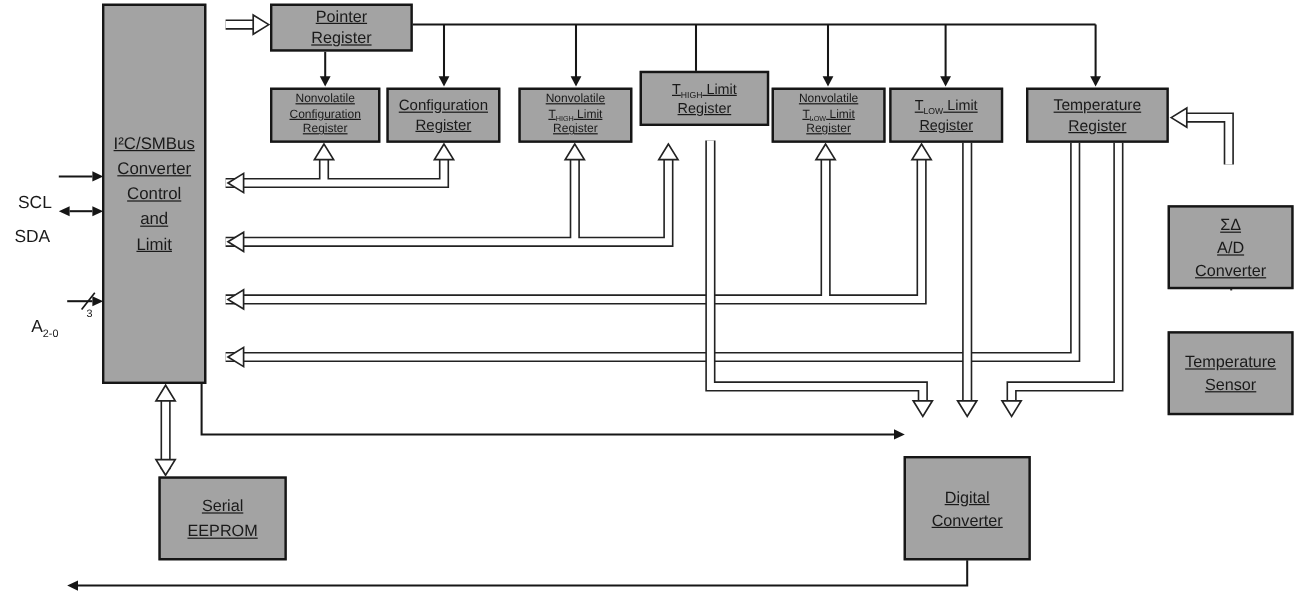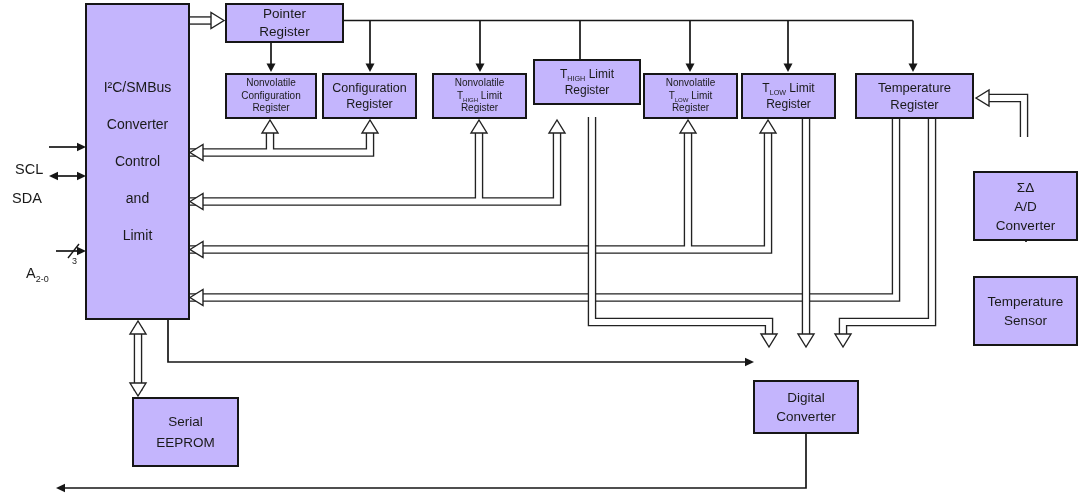--- a/index.html
+++ b/index.html
@@ -3,23 +3,24 @@
 <meta charset="utf-8">
 <style>
   html,body{margin:0;padding:0;background:#ffffff;}
   #stage{
     position:relative;width:1080px;height:496px;background:#ffffff;overflow:hidden;
     font-family:"Liberation Sans",sans-serif;color:#1a1a1a;
   }
   #wires{position:absolute;left:0;top:0;z-index:0;}
   .box{
     position:absolute;z-index:2;box-sizing:border-box;
-    border:2px solid #161616;background:#c4b5fd;
+    border:2px solid #161616;background:#a3a3a3;
     display:flex;flex-direction:column;align-items:center;justify-content:center;
     text-align:center;
+    text-decoration:underline;
   }
   .bl{white-space:pre;}
   sub{font-size:0.6em;line-height:0;}
   .lab{position:absolute;z-index:2;white-space:pre;}
   
   .bo{fill:none;stroke:#222222;stroke-width:8.5;stroke-linejoin:miter;}
   .bi{fill:none;stroke:#ffffff;stroke-width:5.8;stroke-linejoin:miter;}
   .hh{fill:#ffffff;stroke:#222222;stroke-width:1.4;stroke-linejoin:miter;}
   
   .sw{fill:none;stroke:#161616;stroke-width:1.7;}
@@ -142,21 +143,21 @@
     <g>
       <path class="sw" d="M168 319 V362 H745"></path>
       <polygon class="sh" points="754,362 745,357.8 745,366.2"></polygon>
     </g>
     <g>
       <path class="sw" d="M806 417 V488 H65"></path>
       <polygon class="sh" points="56,488 65,483.8 65,492.2"></polygon>
     </g>
   </svg>
 
-  <div class="box f-iface" style="left:85px;top:3px;width:105px;height:317px;gap:16px;">
+  <div class="box f-iface" style="left:85px;top:3px;width:87px;height:317px;">
     <div class="bl">I²C/SMBus</div>
     <div class="bl">Converter</div>
     <div class="bl">Control</div>
     <div class="bl">and</div>
     <div class="bl">Limit</div>
   </div>
 
   <div class="box f-ptr" style="left:225px;top:3px;width:119px;height:40px;">
     <div class="bl">Pointer</div>
     <div class="bl">Register</div>
@@ -204,21 +205,21 @@
     <div class="bl">ΣΔ</div>
     <div class="bl">A/D</div>
     <div class="bl">Converter</div>
   </div>
 
   <div class="box f-big" style="left:973px;top:244px;width:105px;height:70px;">
     <div class="bl">Temperature</div>
     <div class="bl">Sensor</div>
   </div>
 
-  <div class="box f-big" style="left:753px;top:348px;width:106px;height:54px;">
+  <div class="box f-big" style="left:753px;top:348px;width:106px;height:87px;">
     <div class="bl">Digital</div>
     <div class="bl">Converter</div>
   </div>
 
   <div class="box f-eep" style="left:85px;top:397px;width:107px;height:70px;">
     <div class="bl">Serial</div>
     <div class="bl">EEPROM</div>
   </div>
 
   <div class="lab f-pin" style="left:15px;top:138px;">SCL</div>

